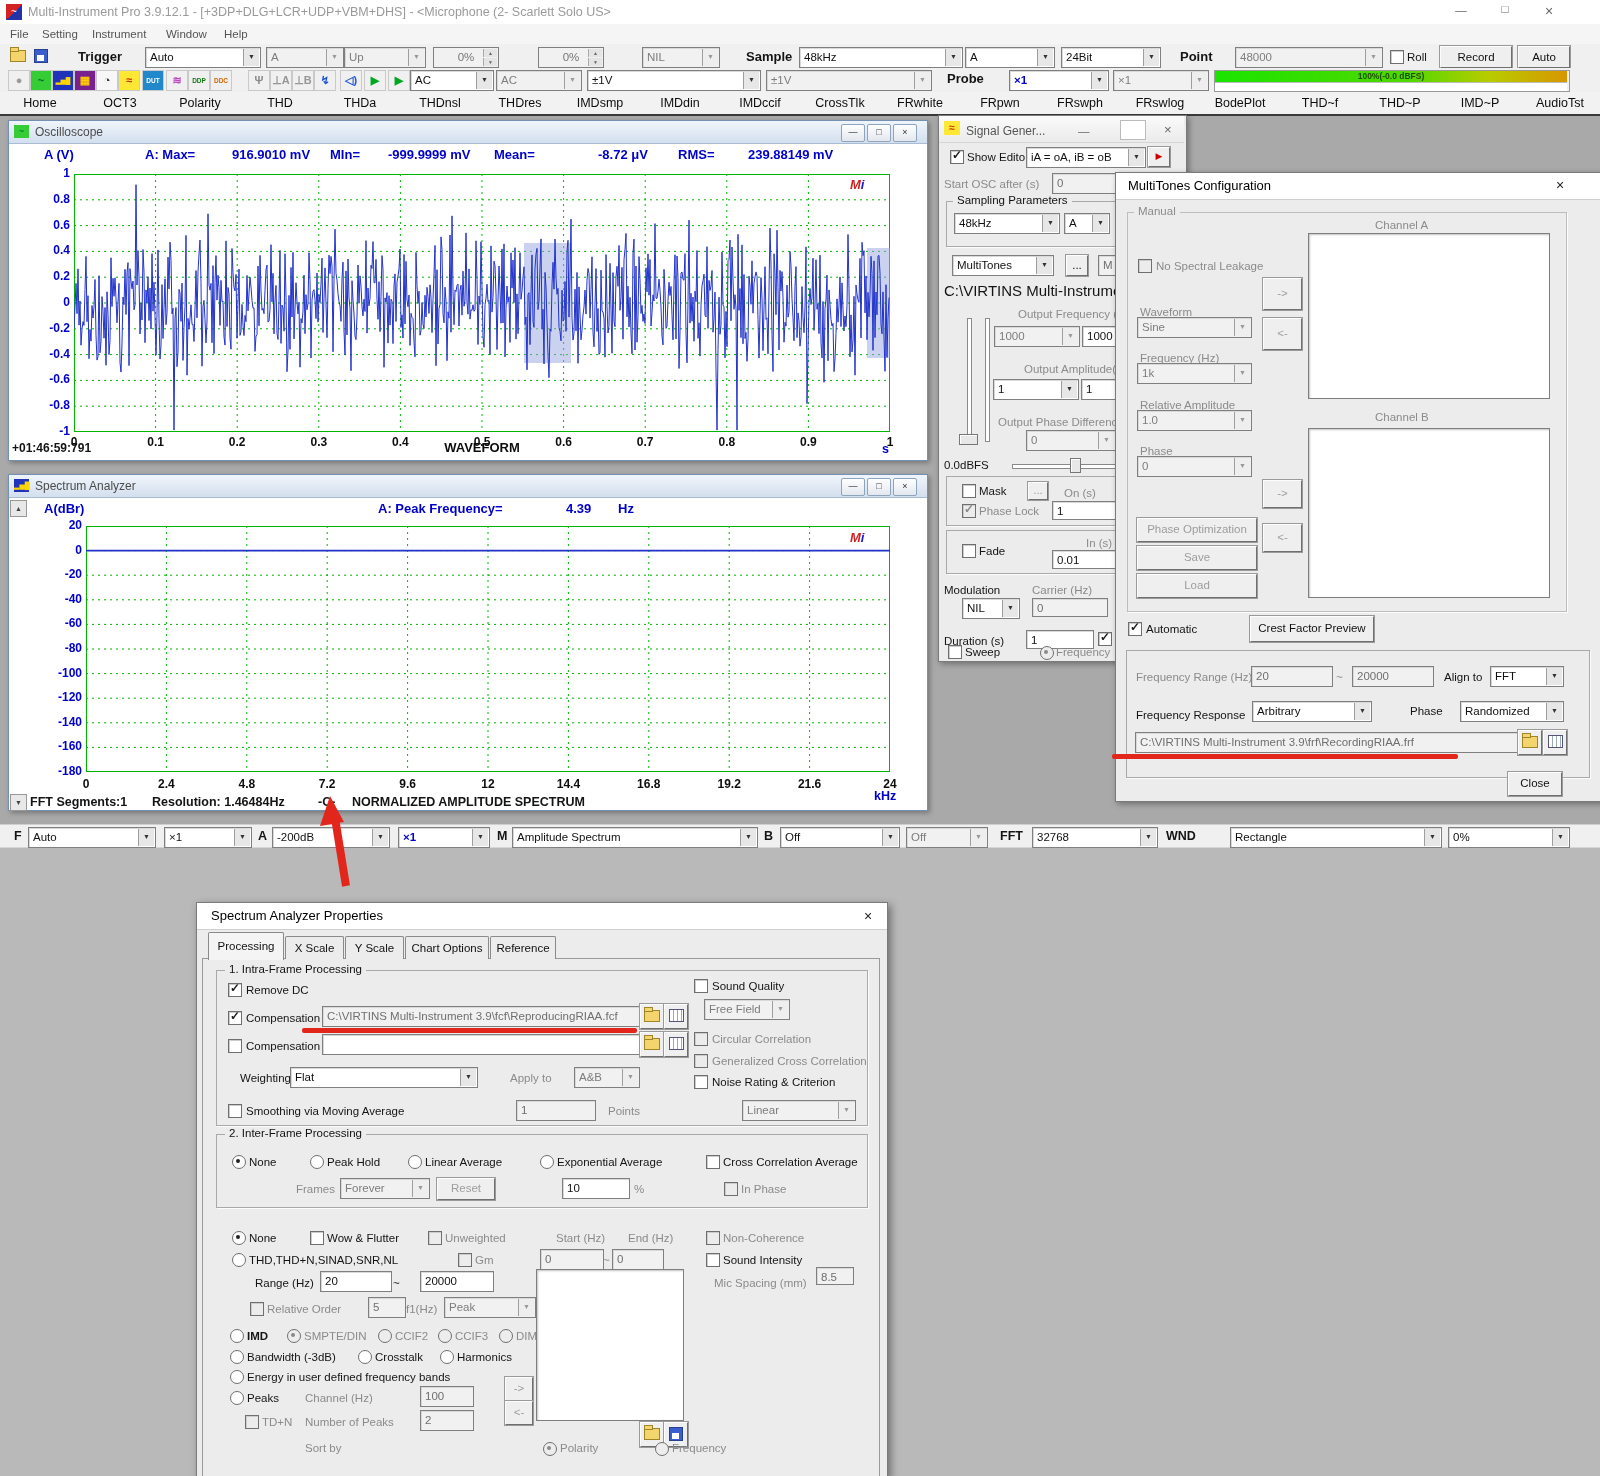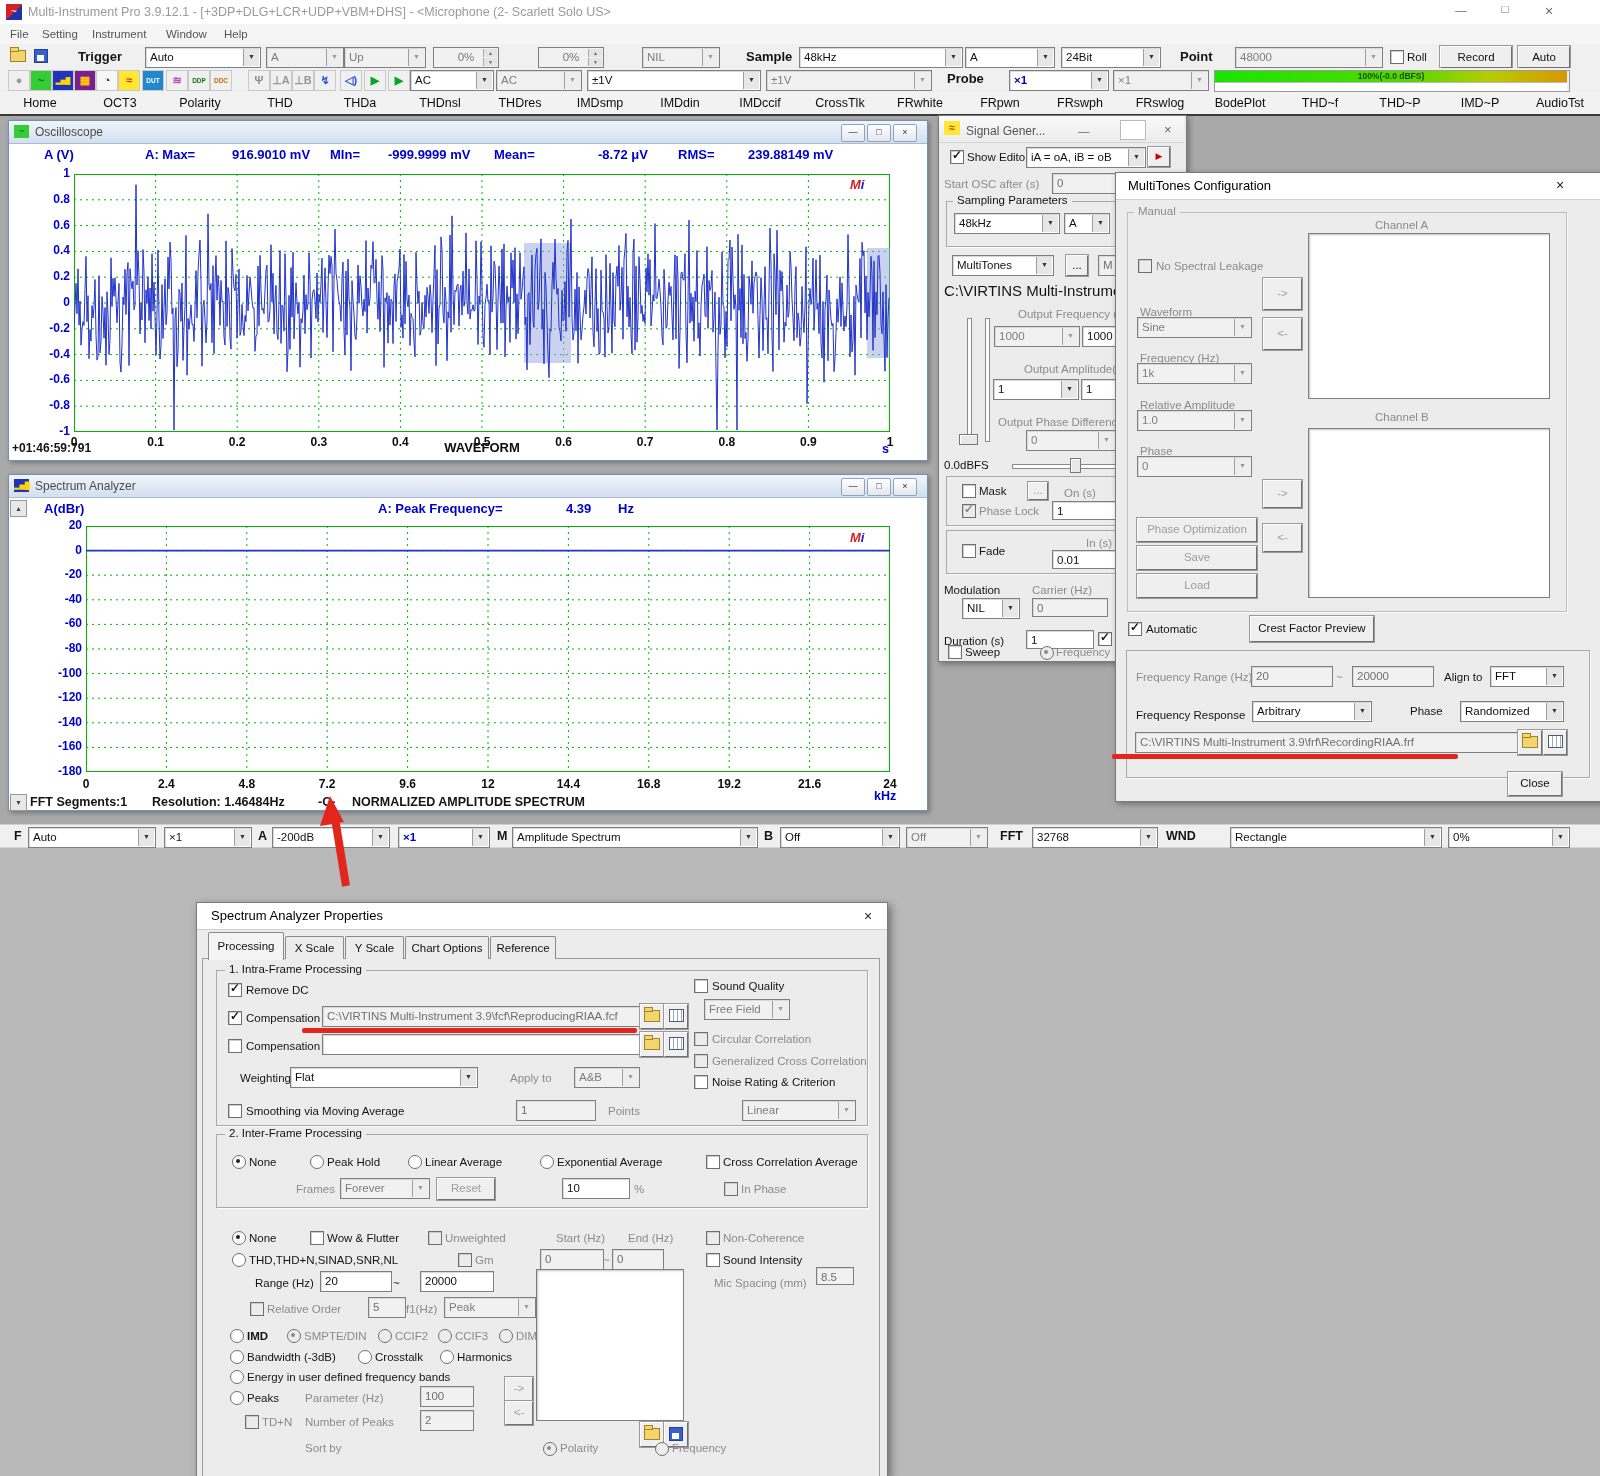--- a/index.html
+++ b/index.html
@@ -528,21 +528,21 @@
   <div class="rad" style="left:230px;top:1350px"></div>
   <div class="lbl" style="left:247px;top:1350px">Bandwidth (-3dB)</div>
   <div class="rad" style="left:358px;top:1350px"></div>
   <div class="lbl" style="left:375px;top:1350px">Crosstalk</div>
   <div class="rad" style="left:440px;top:1350px"></div>
   <div class="lbl" style="left:457px;top:1350px">Harmonics</div>
   <div class="rad" style="left:230px;top:1370px"></div>
   <div class="lbl" style="left:247px;top:1370px">Energy in user defined frequency bands</div>
   <div class="rad" style="left:230px;top:1391px"></div>
   <div class="lbl" style="left:247px;top:1391px">Peaks</div>
-  <div class="lbl gray" style="left:305px;top:1391px">Parameter (Hz)</div>
+  <div class="lbl gray" style="left:305px;top:1391px">Channel (Hz)</div>
   <div class="fld dim" style="left:420px;top:1386px;width:48px">100</div>
   <div class="btn dim" style="left:505px;top:1377px;width:26px;height:22px;line-height:21px">-&gt;</div>
   <div class="btn dim" style="left:505px;top:1401px;width:26px;height:22px;line-height:21px">&lt;-</div>
   <div class="cbx dim" style="left:245px;top:1415px"></div>
   <div class="lbl gray" style="left:262px;top:1415px">TD+N</div>
   <div class="lbl gray" style="left:305px;top:1415px">Number of Peaks</div>
   <div class="fld dim" style="left:420px;top:1410px;width:48px">2</div>
   <div class="btn" style="left:640px;top:1422px;width:22px;height:23px;line-height:21px"><span class="folderico"></span></div>
   <div class="btn" style="left:664px;top:1422px;width:22px;height:23px;line-height:21px"><span class="saveico"></span></div>
   <div class="lbl gray" style="left:305px;top:1441px">Sort by</div>

